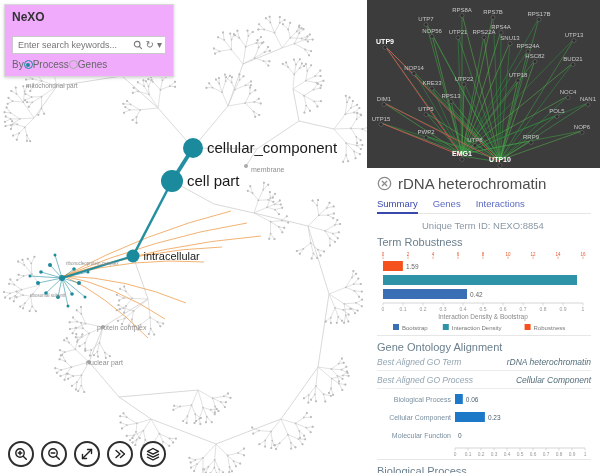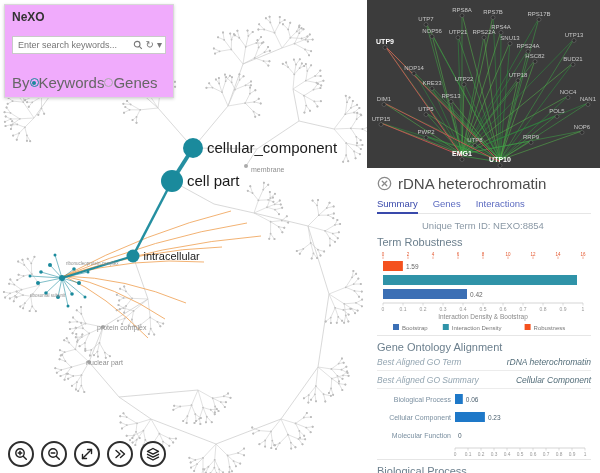--- a/index.html
+++ b/index.html
@@ -8,21 +8,21 @@
 
   .ontology-panel{position:absolute;left:0;top:0;width:367px;height:473px;background:#fff;}
   #ontology-svg{position:absolute;left:0;top:0;}
 
   .search-card{position:absolute;left:4px;top:4px;width:170px;background:#f0abfc;border:1px solid #d8d8d8;box-shadow:0 1px 3px rgba(0,0,0,.18);padding:5px 7px 6px;box-sizing:border-box;z-index:5;}
   .search-title{font-size:12px;font-weight:bold;color:#333;}
   .search-box{display:flex;align-items:center;border:1px solid #c9c9c9;margin-top:12px;padding:1px 3px;height:18px;box-sizing:border-box;background:#fff;}
   .search-box input{border:none;outline:none;flex:1;font-size:9px;color:#444;min-width:0;font-family:inherit;}
   .search-icons{display:flex;align-items:center;gap:3px;}
   .icon-glyph{font-size:10px;line-height:1;color:#777;cursor:pointer;}
-  .radio-row{display:flex;align-items:center;margin-top:20px;font-size:15px;color:#666;}
+  .radio-row{display:flex;align-items:center;margin-top:5px;font-size:10px;color:#666;}
   .radio{width:9px;height:9px;border:1px solid #aaa;border-radius:50%;position:relative;display:inline-block;box-sizing:border-box;cursor:pointer;}
   .radio.sel{border-color:#1a8a9c;}
   .radio.sel::after{content:'';position:absolute;left:1.5px;top:1.5px;width:4px;height:4px;border-radius:50%;background:#1a8a9c;}
   .radio-label{cursor:pointer;}
 
   .zoom-controls{position:absolute;left:8px;bottom:6px;display:flex;gap:7px;z-index:5;}
   .zoom-btn{width:26px;height:26px;border-radius:50%;border:2px solid #2e2e2e;background:rgba(255,255,255,.92);display:flex;align-items:center;justify-content:center;padding:0;cursor:pointer;box-sizing:border-box;}
   .zoom-btn svg{stroke:#222;fill:none;stroke-width:1.4;stroke-linecap:round;stroke-linejoin:round;}
 
   .network-panel{position:absolute;left:367px;top:0;width:233px;height:168px;background:#3c3c3c;}
@@ -1936,21 +1936,21 @@
             <circle cx="5" cy="5" r="3.4"></circle>
             <line x1="7.6" y1="7.6" x2="10.6" y2="10.6"></line>
           </svg>
         <span class="icon-glyph">↻</span>
         <span class="icon-glyph">▾</span>
       </span>
     </div>
     <div class="radio-row">
       <span>By</span>
       <span class="radio sel"></span>
-      <span class="radio-label">Keywords</span>
+      <span class="radio-label">Process</span>
       <span class="radio"></span>
       <span class="radio-label">Genes</span>
     </div>
   </div>
 
   <div class="zoom-controls">
     <button class="zoom-btn">
       <svg width="14" height="14" viewBox="0 0 14 14">
           <circle cx="6" cy="6" r="4.2"></circle>
           <line x1="9.2" y1="9.2" x2="12.3" y2="12.3"></line>
@@ -2195,21 +2195,21 @@
       <rect x="147.60000000000002" y="74" width="6" height="6" fill="#f4511e"></rect>
       <text x="156.60000000000002" y="79.5" font-size="6" fill="#777">Robustness</text>
     </svg>
 
   <div class="section-h goa-h">Gene Ontology Alignment</div>
   <div class="kv-row">
     <span class="kv-label">Best Aligned GO Term</span>
     <span class="kv-value">rDNA heterochromatin</span>
   </div>
   <div class="kv-row">
-    <span class="kv-label">Best Aligned GO Summary</span>
+    <span class="kv-label">Best Aligned GO Process</span>
     <span class="kv-value">Cellular Component</span>
   </div>
 
   <svg id="alignment-svg" width="212" height="66" viewBox="0 0 212 66">
       <text x="74" y="10.5" font-size="7" fill="#7a8fa0" text-anchor="end">Biological Process</text>
       <rect x="78" y="3" width="7.8" height="10" fill="#1e78c8"></rect>
       <text x="88.8" y="10.5" font-size="6.5" fill="#4a5f6e">0.06</text>
       <text x="74" y="28.5" font-size="7" fill="#7a8fa0" text-anchor="end">Cellular Component</text>
       <rect x="78" y="21" width="29.900000000000002" height="10" fill="#1e78c8"></rect>
       <text x="110.9" y="28.5" font-size="6.5" fill="#4a5f6e">0.23</text>

